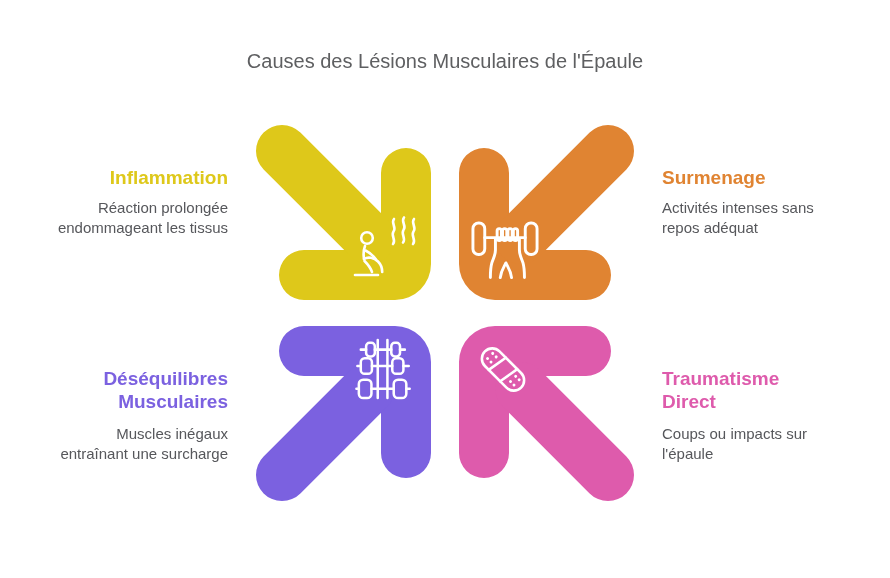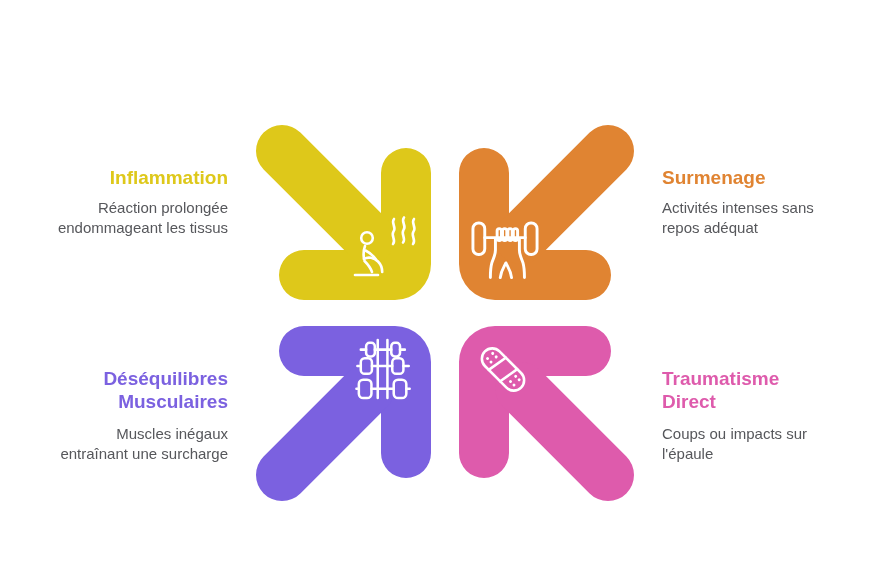--- a/index.html
+++ b/index.html
@@ -39,20 +39,21 @@
   .c-inflammation{color:#DEC81A;}
   .c-surmenage{color:#E08432;}
   .c-desequilibres{color:#7B61E0;}
   .c-traumatisme{color:#DE5BAC;}
 </style>
 </head>
 <body>
 
 <div class="canvas">
 
+  <h1 class="main-title">Causes des Lésions Musculaires de l'Épaule</h1>
 
   <div class="quadrant q-tl">
     <svg class="arrow" viewBox="0 0 178 178" aria-hidden="true">
       <path d="M126 126 L126 49 A25 25 0 0 1 176 49 L176 140 A36 36 0 0 1 140 176 L49 176 A25 25 0 0 1 49 126 Z" fill="#DEC81A"></path>
       <line x1="27" y1="27" x2="114" y2="114" stroke-width="52" stroke-linecap="round" stroke="#DEC81A"></line>
     </svg>
     <svg class="icon" viewBox="0 0 70 70" aria-hidden="true">
       <circle cx="16" cy="24" r="5.8"></circle>
       <path d="M14 32 C12.5 36 12.2 40 13 45"></path>
       <path d="M13 45 C17 42.5 23 43.5 27 47.5 C30 50.5 31.2 54.5 31.2 58"></path>

